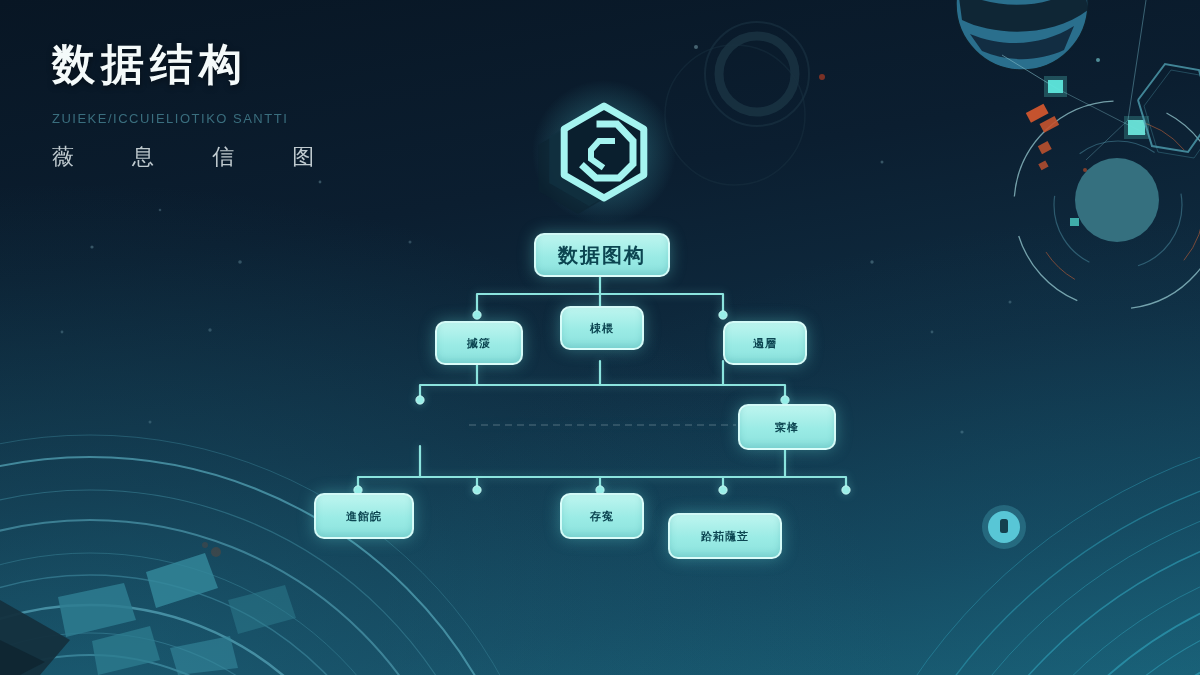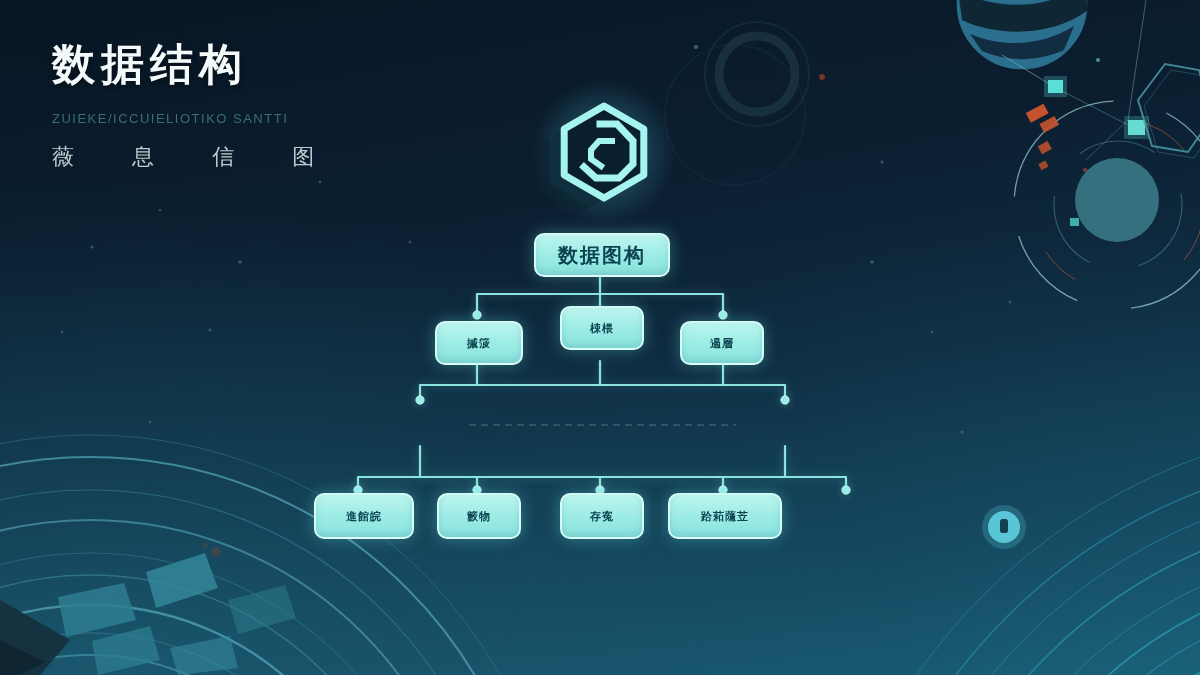--- a/index.html
+++ b/index.html
@@ -201,31 +201,31 @@
   <div class="node root" style="left:534px;top:233px;width:132px;height:40px">
     <span>数据图构</span>
   </div>
 
   <div class="node" style="left:435px;top:321px;width:84px;height:40px">
     <span>摵箥</span>
   </div>
   <div class="node" style="left:560px;top:306px;width:80px;height:40px">
     <span>梀椳</span>
   </div>
-  <div class="node" style="left:680px;top:321px;width:80px;height:40px">
+  <div class="node" style="left:723px;top:321px;width:80px;height:40px">
     <span>遏層</span>
   </div>
 
+  <div class="node" style="left:738px;top:404px;width:94px;height:42px">
+    <span>寀桻</span>
+  </div>
 
   <div class="node" style="left:314px;top:493px;width:96px;height:42px">
     <span>進館皖</span>
   </div>
-  <div class="node" style="left:437px;top:493px;width:80px;height:42px">
-    <span>籔物</span>
-  </div>
   <div class="node" style="left:560px;top:493px;width:80px;height:42px">
     <span>存寃</span>
   </div>
-  <div class="node" style="left:668px;top:493px;width:110px;height:42px">
+  <div class="node" style="left:668px;top:513px;width:110px;height:42px">
     <span>跲萂蘟苙</span>
   </div>
 
 </div>
 
 </body></html>

